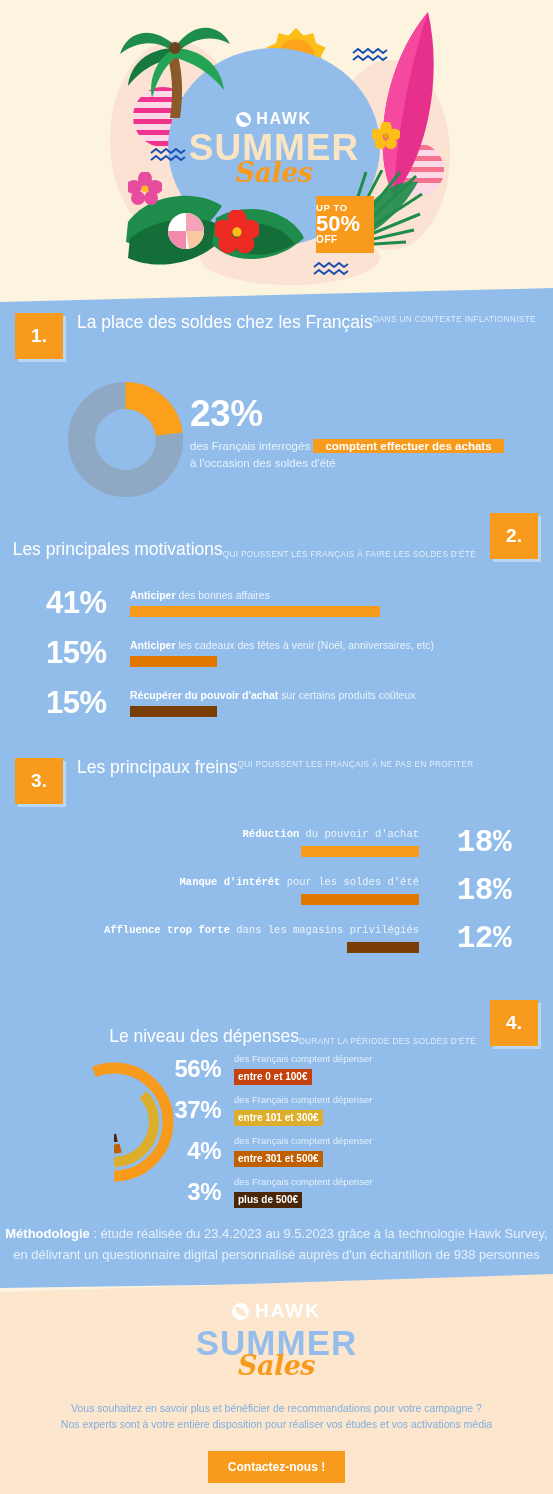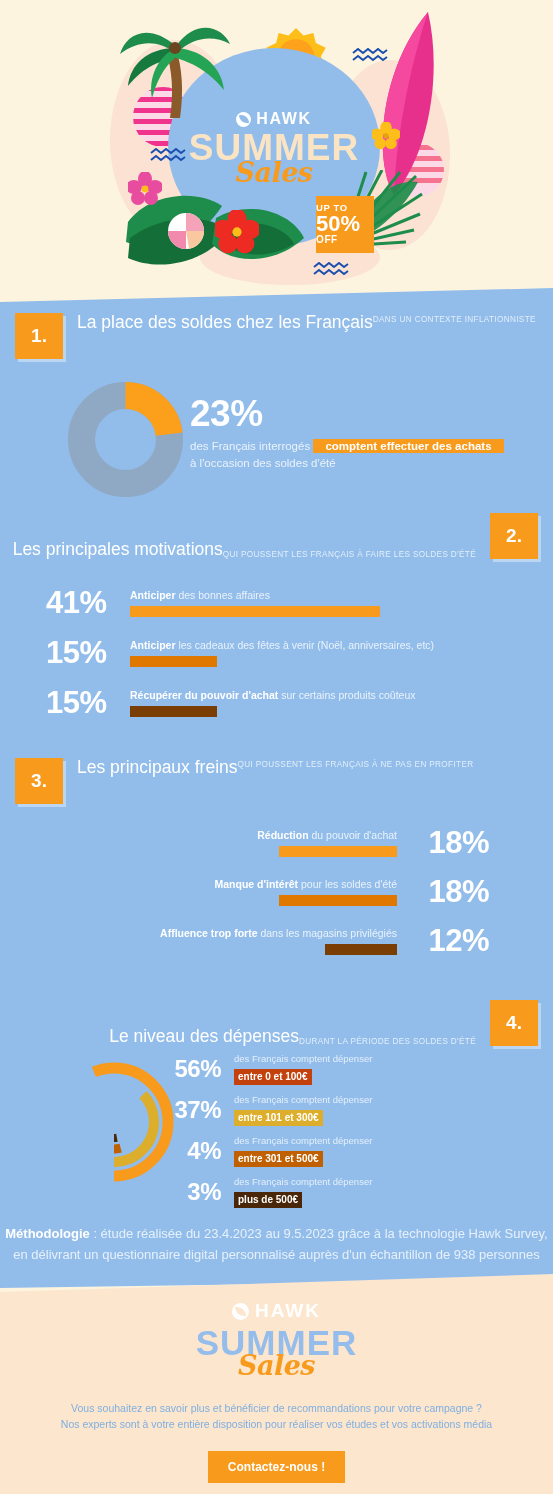--- a/index.html
+++ b/index.html
@@ -125,21 +125,21 @@
     color: #FFFFFF; font-size: 31px; font-weight: 700; width: 84px;
     flex: none; letter-spacing: -0.5px;
   }
   .mot-right { flex: 1; padding-right: 20px; }
   .mot-label { color: #EAF2FB; font-size: 10.5px; line-height: 1.3; margin-bottom: 4px; }
   .mot-label b { color: #FFFFFF; font-weight: 700; }
   .mot-bar { height: 11px; }
 
   
   #sec3-rows { position: absolute; left: 0; top: 825px; width: 553px; }
-  .frein-row { display: flex; align-items: center; justify-content: flex-end; margin-bottom: 13px; padding-right: 64px; }
+  .frein-row { display: flex; align-items: center; justify-content: flex-end; margin-bottom: 13px; padding-right: 42px; font-family: Liberation Mono, monospace; }
   .frein-left { flex: 1; text-align: right; padding-right: 0; }
   .frein-label { color: #EAF2FB; font-size: 10.5px; line-height: 1.3; margin-bottom: 4px; }
   .frein-label b { color: #FFFFFF; font-weight: 700; }
   .frein-barwrap { display: flex; justify-content: flex-end; }
   .frein-bar { height: 11px; }
   .frein-pct {
     color: #FFFFFF; font-size: 31px; font-weight: 800; width: 92px;
     flex: none; text-align: right; letter-spacing: -0.5px;
   }
 

